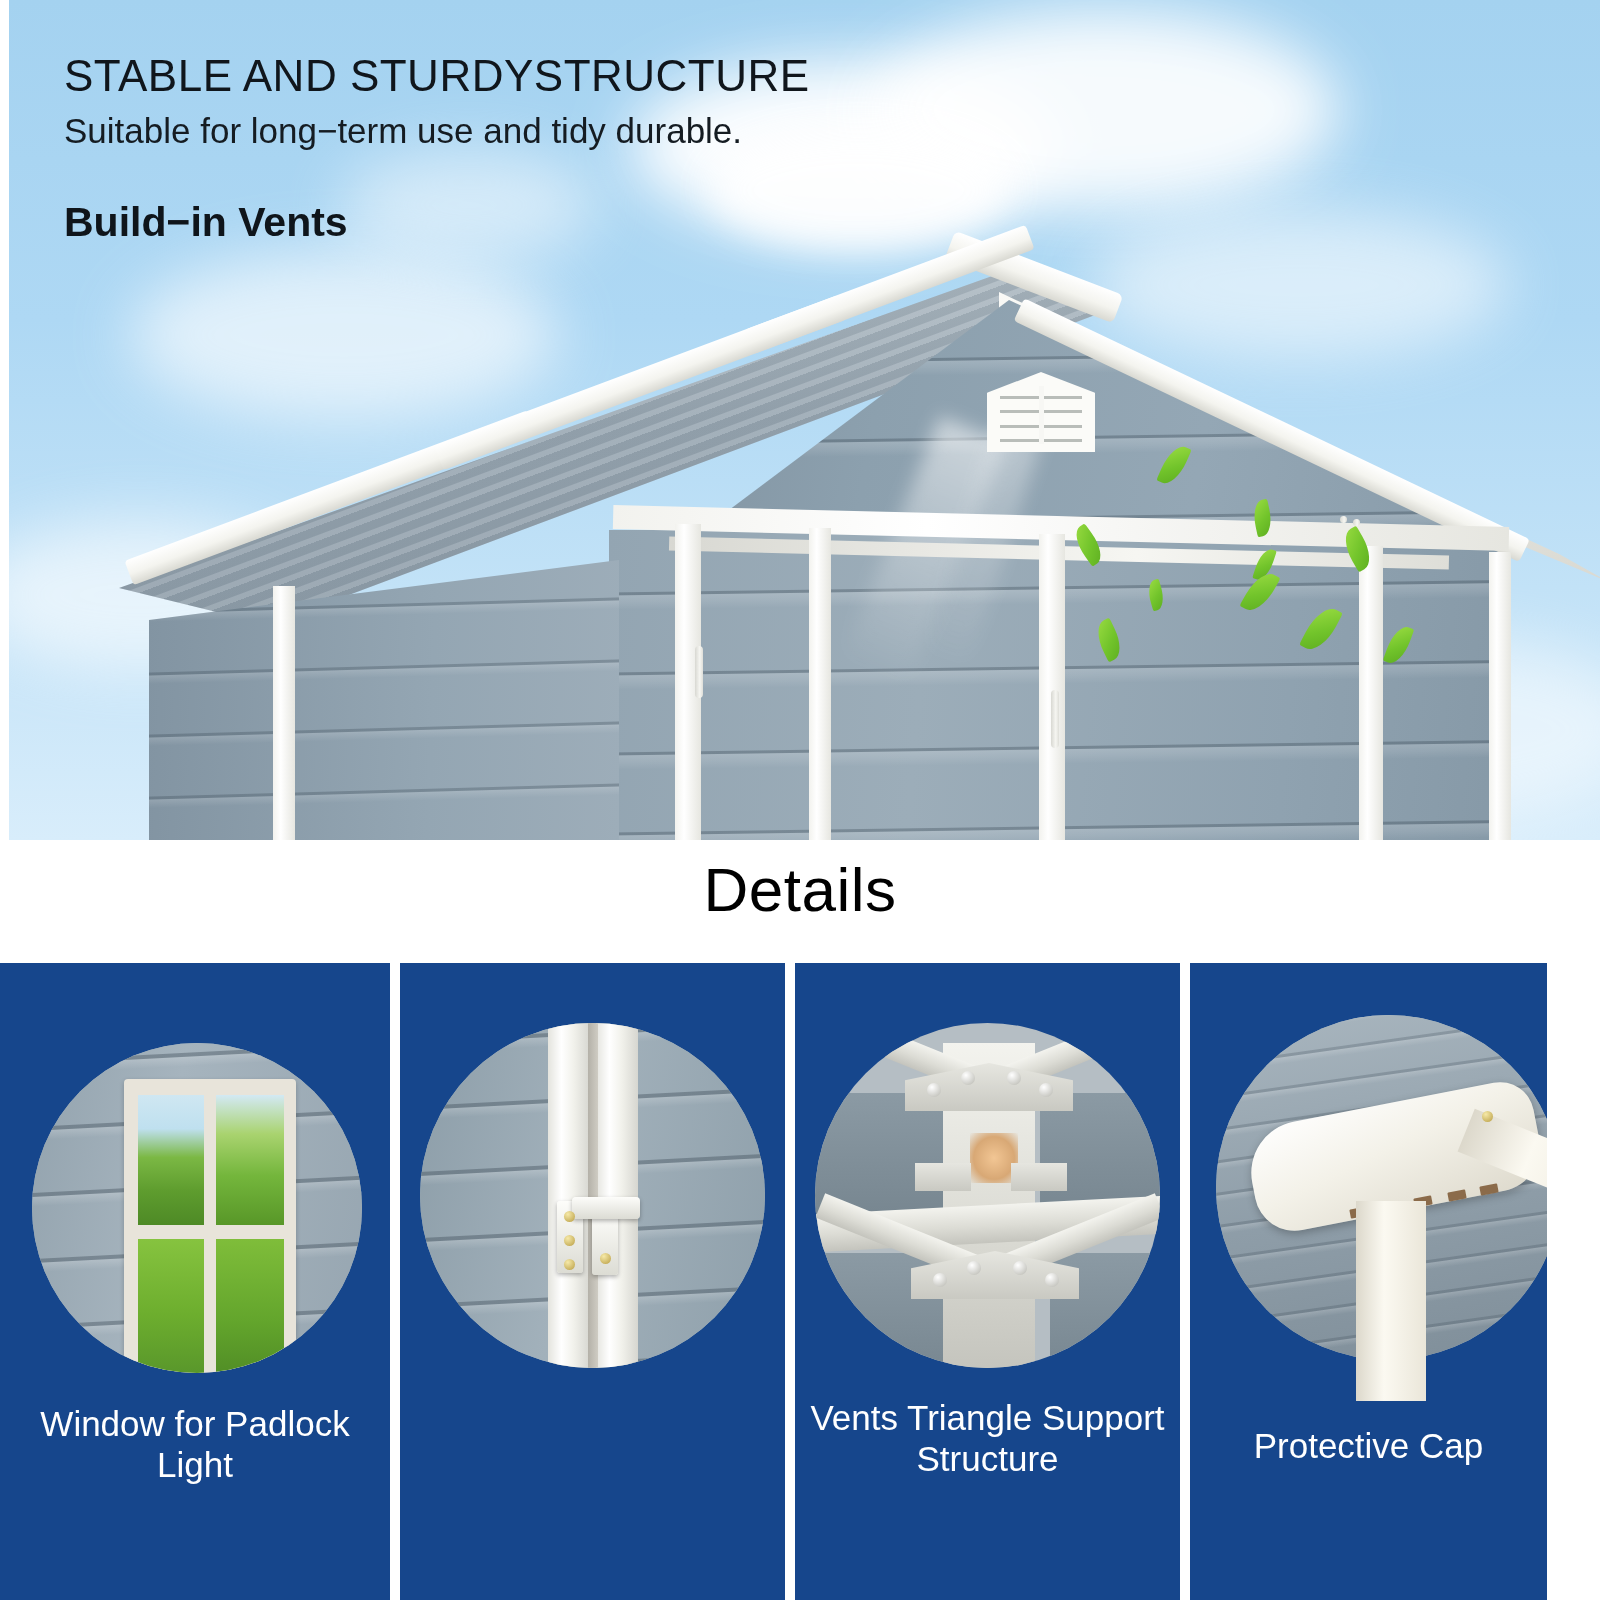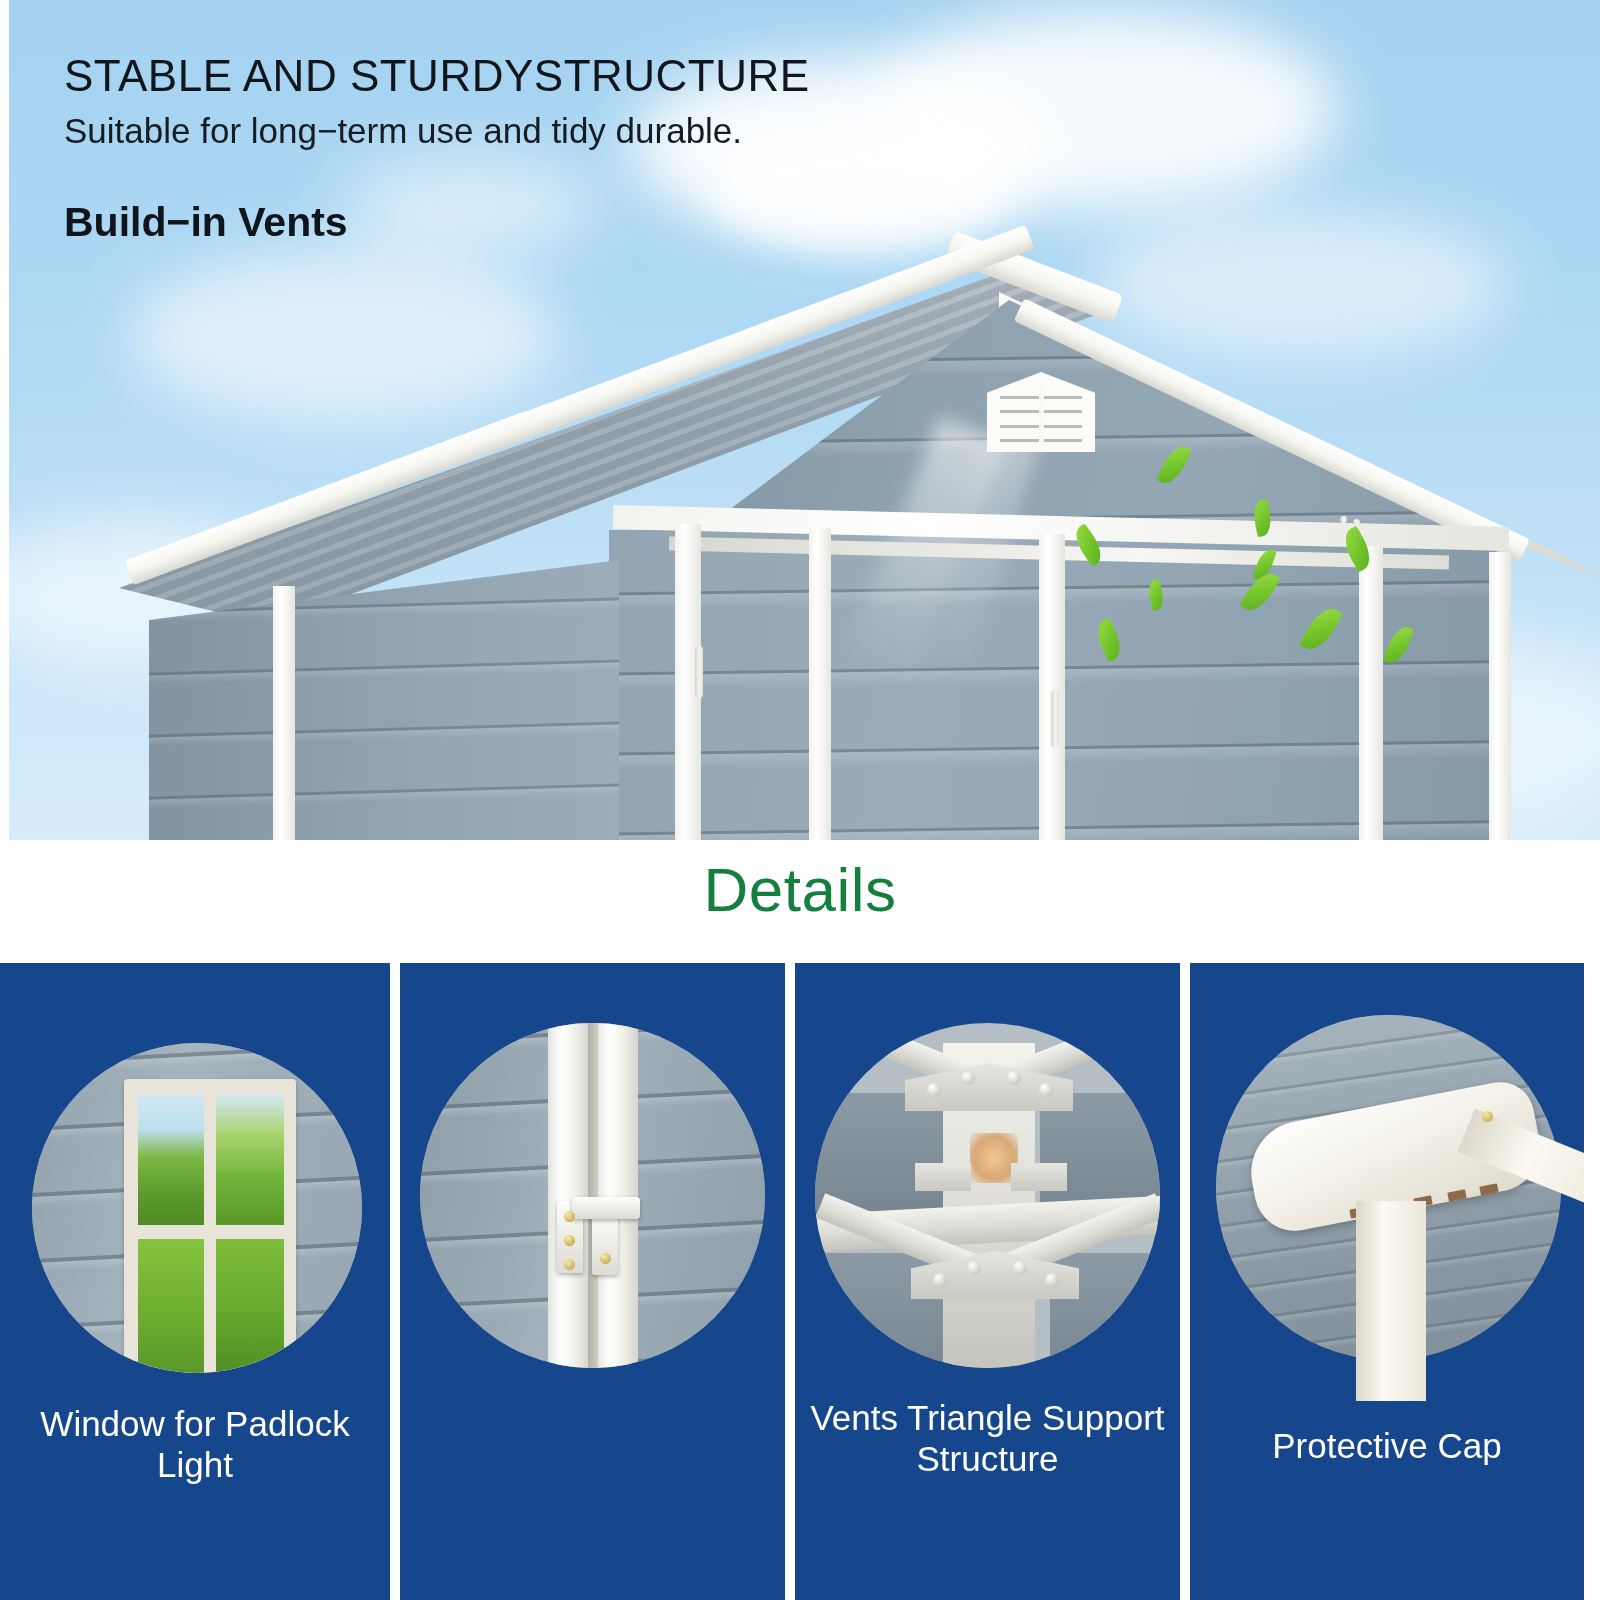--- a/index.html
+++ b/index.html
@@ -105,37 +105,37 @@
   .block2 { margin-top: 44px; }
   .h-title2 { font-size: 41px; font-weight: 700; color: #0f151b; line-height: 1.15; }
 
   
   .details-band {
     position: absolute; left: 0; top: 840px; width: 1600px; height: 123px;
     background: #ffffff;
   }
   .details-title {
     position: absolute; left: 0; top: 14px; width: 1600px; text-align: center;
-    font-size: 62px; font-weight: 400; color: #15803d; letter-spacing: 0.5px;
+    font-size: 62px; font-weight: 400; color: #000000; letter-spacing: 0.5px;
   }
 
   
   .panels {
     position: absolute; left: 0; top: 963px; width: 1600px; height: 637px;
     display: flex;
   }
   .panel {
     position: relative; height: 637px; overflow: hidden;
     background: #16468c;
   }
   .panel.p1 { width: 390px; }
   .gap { width: 10px; height: 637px; background: #ffffff; }
   .panel.p2 { width: 385px; }
   .panel.p3 { width: 385px; }
-  .panel.p4 { width: 394px; }
+  .panel.p4 { width: 357px; }
 
   .circle {
     position: absolute; border-radius: 50%; overflow: hidden;
     background: #9fb0bc;
   }
 
   .caption {
     position: absolute; left: 8px; right: 8px;
     text-align: center; color: #ffffff; font-size: 35px; line-height: 1.18;
     font-weight: 400;

